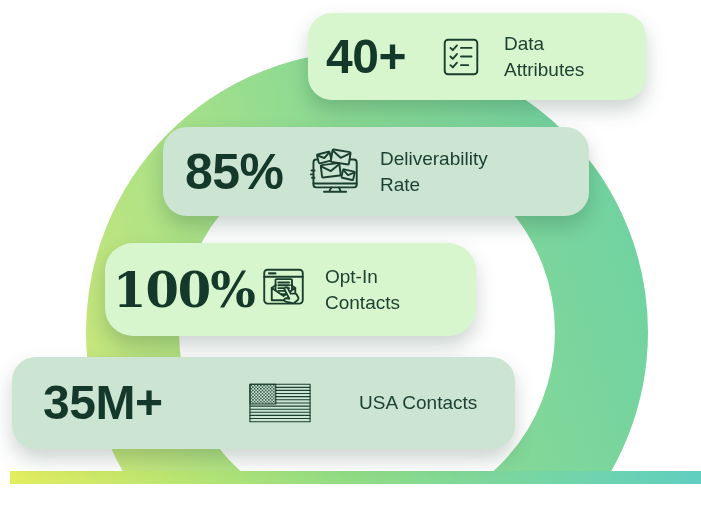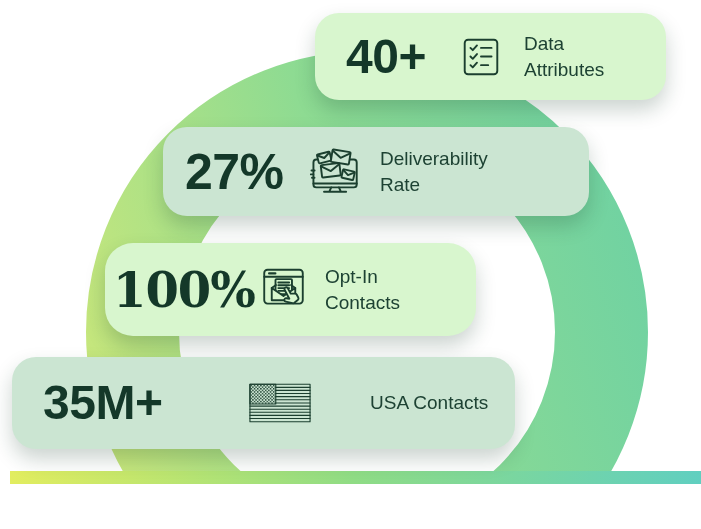--- a/index.html
+++ b/index.html
@@ -17,36 +17,36 @@
     flex:0 0 auto;color:var(--num);
     font-weight:700;letter-spacing:-0.5px;line-height:1;
   }
   .label{
     color:var(--label);font-size:19px;line-height:1.32;
     white-space:pre-line;font-weight:400;
   }
   .icon{color:var(--icon);display:flex;align-items:center;}
   .icon svg{display:block;}
   
-  .card1{left:315px;top:13px;width:320px;height:87px;padding-left:31px;}
+  .card1{left:308px;top:13px;width:320px;height:87px;padding-left:18px;}
   .card1 .num{width:106px;font-size:48px;}
   .card1 .icon{margin-left:6px;}
   .card1 .label{margin-left:20px;}
   .card2{left:163px;top:127px;width:404px;height:89px;padding-left:22px;}
   .card2 .num{width:112px;font-size:50px;}
   .card2 .icon{margin-left:13px;}
   .card2 .label{margin-left:16px;}
   .card3{left:105px;top:243px;width:363px;height:93px;padding-left:8px;border-radius:28px;}
   .card3 .num{width:134px;font-size:48px;font-family:"DejaVu Serif",serif;letter-spacing:-1px;}
   .card3 .icon{margin-left:13px;}
   .card3 .label{margin-left:18px;}
   .card4{left:12px;top:357px;width:472px;height:92px;padding-left:31px;gap:44px;}
   .card4 .num{width:148px;font-size:48px;}
   .card4 .icon{margin-left:14px;}
-  .card4 .label{margin-left:15px;}
+  .card4 .label{margin-left:4px;}
   .outline{fill:none;stroke:currentColor;stroke-width:2;stroke-linecap:round;stroke-linejoin:round;}
   .thin{stroke-width:1.2;}
 </style>
 </head>
 <body>
 
 <div class="stage" style="background: rgb(255, 255, 255); --num: #143829; --label: #1d4233; --icon: #1b3f2f;">
 
   <svg class="ring-svg" width="701" height="484" viewBox="0 0 701 484" aria-hidden="true">
     <defs>
@@ -78,21 +78,21 @@
           <path d="M13 32.5l2.4 2.4 4.4-5"></path>
             <path d="M24 32.5h7.5"></path>
         </g>
       </svg>
     </div>
     <div class="label">Data
 Attributes</div>
   </div>
 
   <div class="card card2" style="--bg: #cbe5d2;">
-    <div class="num">27%</div>
+    <div class="num">85%</div>
     <div class="icon">
       <svg width="54" height="50" viewBox="0 0 56 52">
         <g class="outline">
           <rect x="3.5" y="13" width="45" height="29" rx="3"></rect>
           <line x1="3.5" y1="38" x2="48.5" y2="38"></line>
           <path d="M22 42l-2 4.5M30 42l2 4.5M14.5 46.5h23"></path>
           <path d="M1.5 24.5h3.2M0.8 28.5h2.6M2 32h2.6"></path>
           <g transform="translate(7,8) rotate(-14)">
             <rect width="13.5" height="9.5" rx="1" fill="var(--bg)"></rect>
               <path d="M0.5 1l6.2 4.2L13 1"></path>

